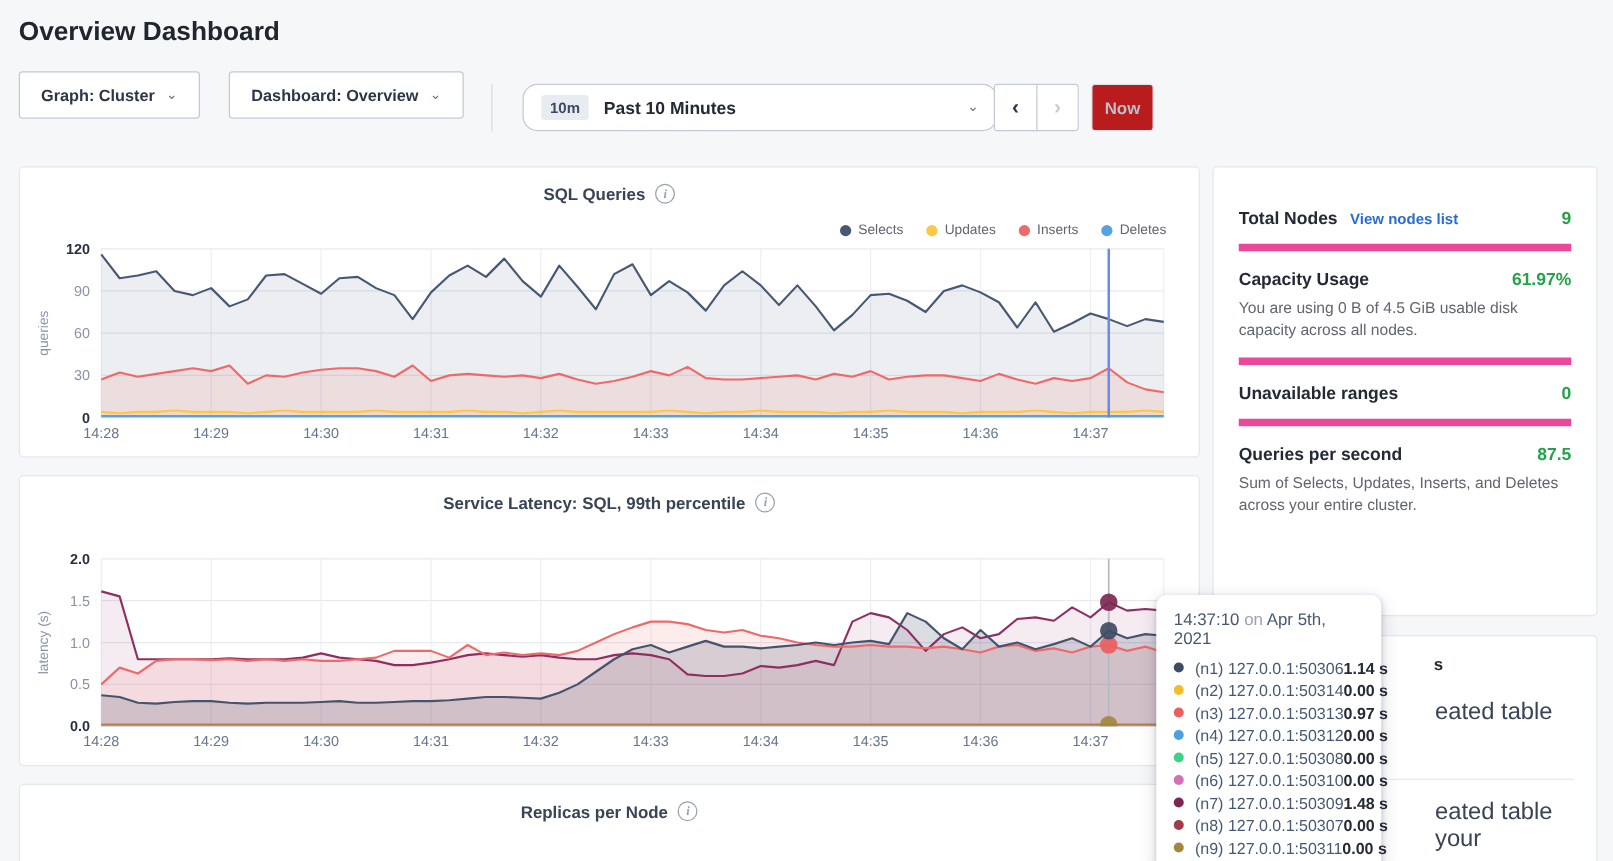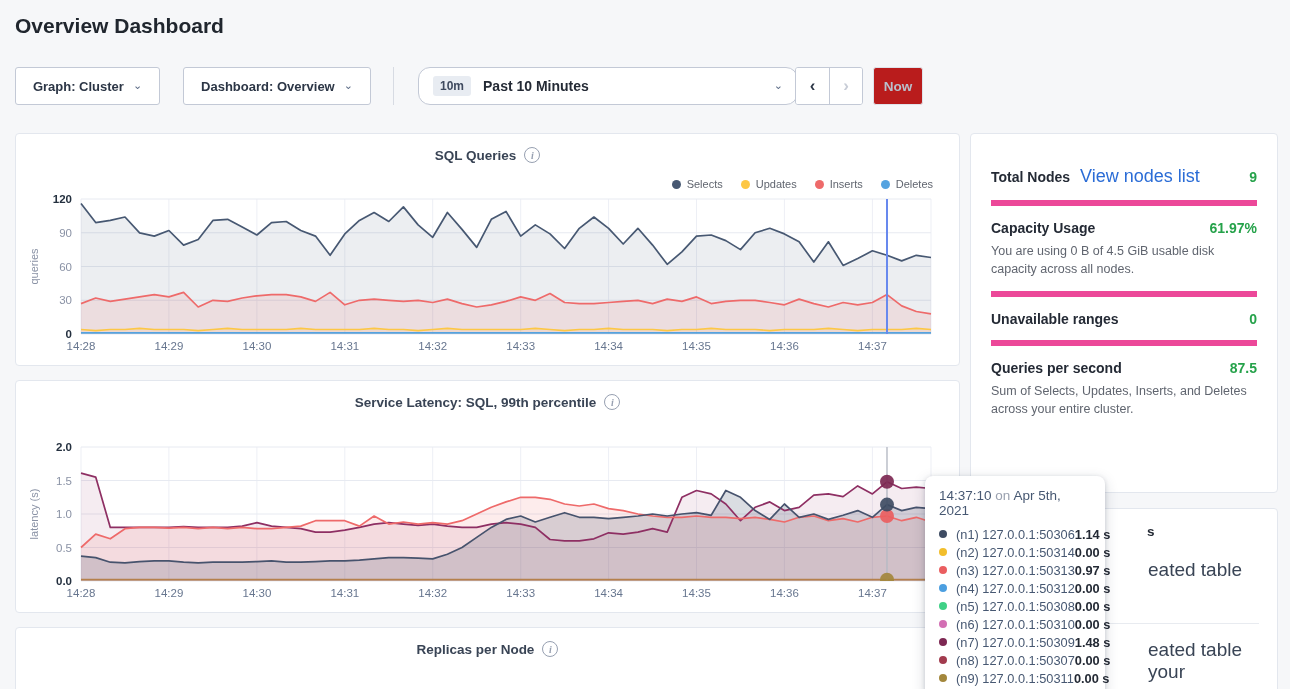--- a/index.html
+++ b/index.html
@@ -7,21 +7,21 @@
   body {
     position:relative; overflow:hidden;
     background:#f6f7f9;
     font-family:"Liberation Sans", sans-serif;
     color:#242a35;
   }
   .page-title { position:absolute; left:15px; top:14px; font-size:21px; font-weight:600; color:#20262e; }
 
   
   .dropdown-btn {
-    position:absolute; top:67px; height:38px;
+    position:absolute; top:57px; height:38px;
     background:#fff; border:1px solid #c3c9d6; border-radius:3px;
     display:flex; align-items:center; justify-content:center; gap:9px;
     font-size:13px; font-weight:700; color:#2c3646; cursor:pointer;
   }
   .chev { font-size:11px; color:#5a6a85; font-weight:400; transform:translateY(-1px); }
   .vdivider { position:absolute; left:393px; top:67px; width:1px; height:38px; background:#d7dbe3; }
   .timebox {
     position:absolute; left:418px; top:67px; width:380px; height:38px;
     background:#fff; border:1px solid #c3c9d6; border-radius:12px;
     display:flex; align-items:center; padding:0 14px; gap:12px; cursor:pointer;
@@ -61,21 +61,21 @@
   .legend-item { display:flex; align-items:center; gap:6px; cursor:pointer; }
   .legend-dot { width:9px; height:9px; border-radius:50%; display:inline-block; }
   .legend-item span:last-child { font-size:11px; color:#60656f; }
 
   
   .summary-title { text-align:center; font-size:13.5px; font-weight:700; color:#242a35; padding-bottom:8px; }
   .srow { padding:14px 0 13px; }
   .srow + .srow { border-top:6px solid #ec4899; }
   .srow-top { display:flex; align-items:baseline; }
   .srow-label { font-size:14px; font-weight:700; color:#242a35; }
-  .srow-link { font-size:18px; font-weight:400; color:#2a6cd6; margin-left:10px; text-decoration:none; cursor:pointer; }
+  .srow-link { font-size:12px; font-weight:700; color:#2a6cd6; margin-left:10px; text-decoration:none; cursor:pointer; }
   .srow-value { margin-left:auto; font-size:14px; font-weight:700; color:#25a24a; }
   .srow-desc { font-size:12.5px; color:#60656f; line-height:1.45; margin-top:6px; max-width:285px; }
 
   
   .ev-frag { position:absolute; font-size:19px; color:#394455; white-space:nowrap; }
   .ev-header-frag { position:absolute; font-size:13.5px; font-weight:700; color:#242a35; }
   .ev-divider { position:absolute; left:20px; right:18px; height:1px; background:#e8ebf0; }
 
   
   .tooltip {

